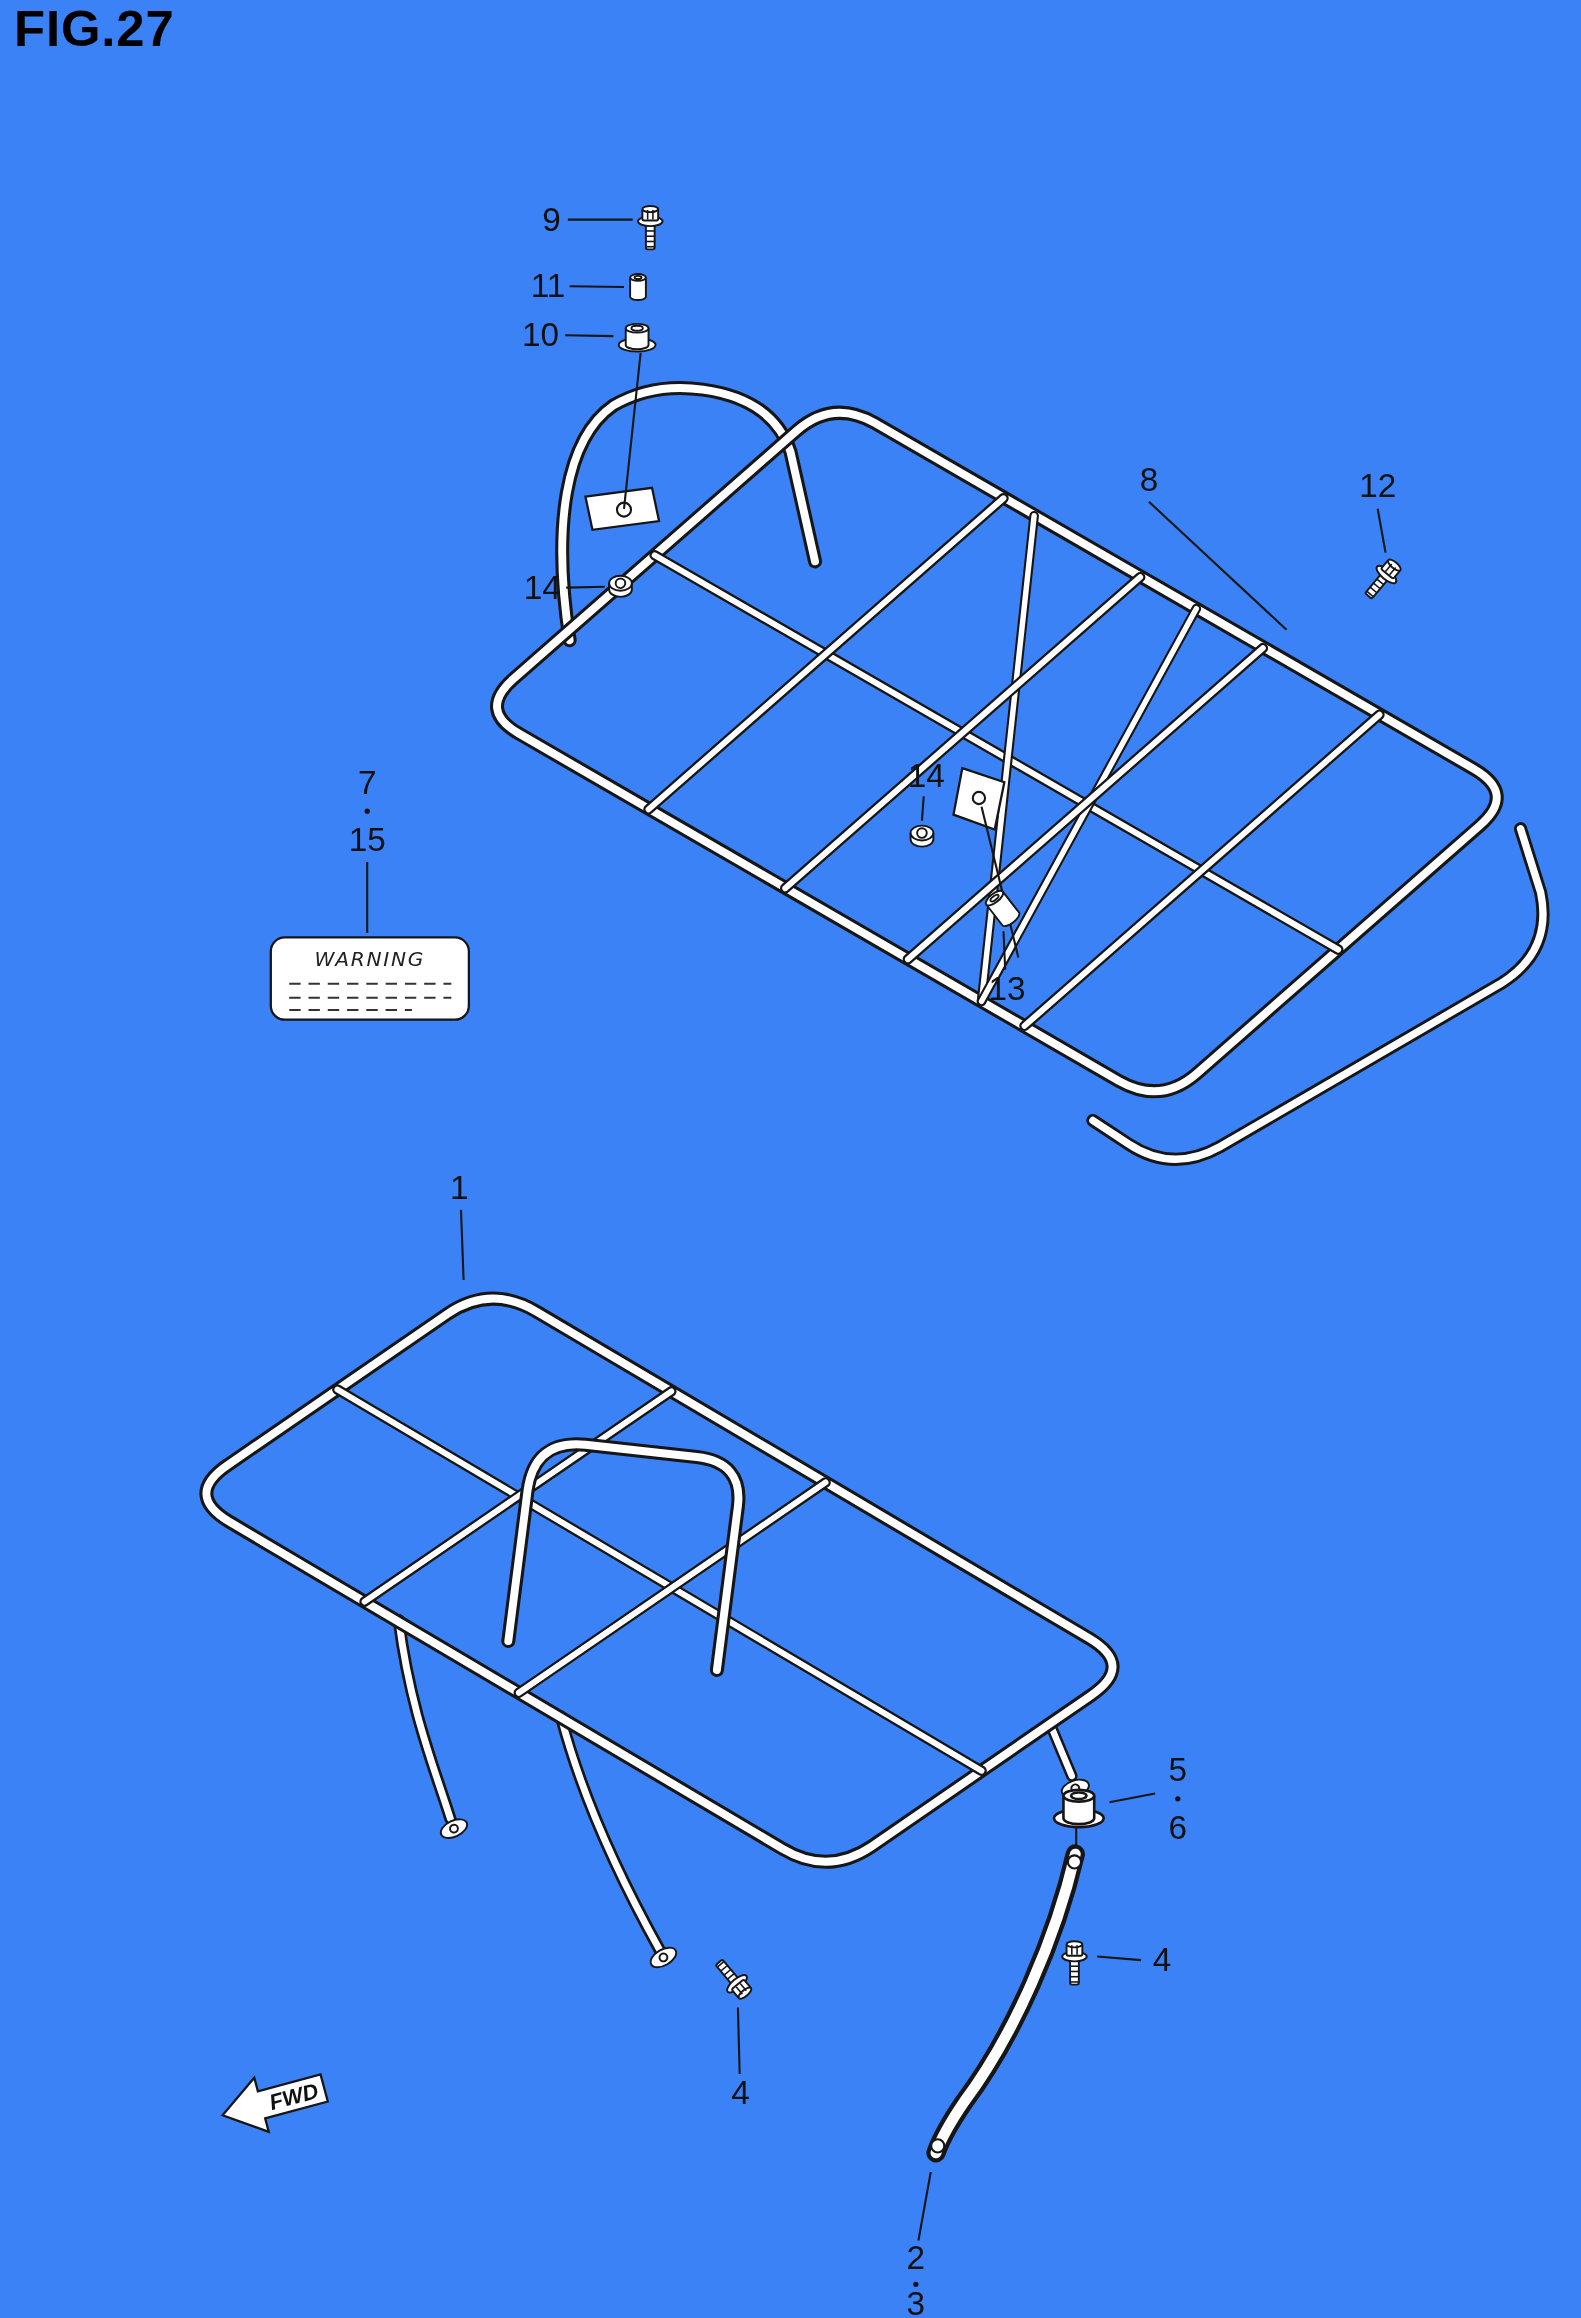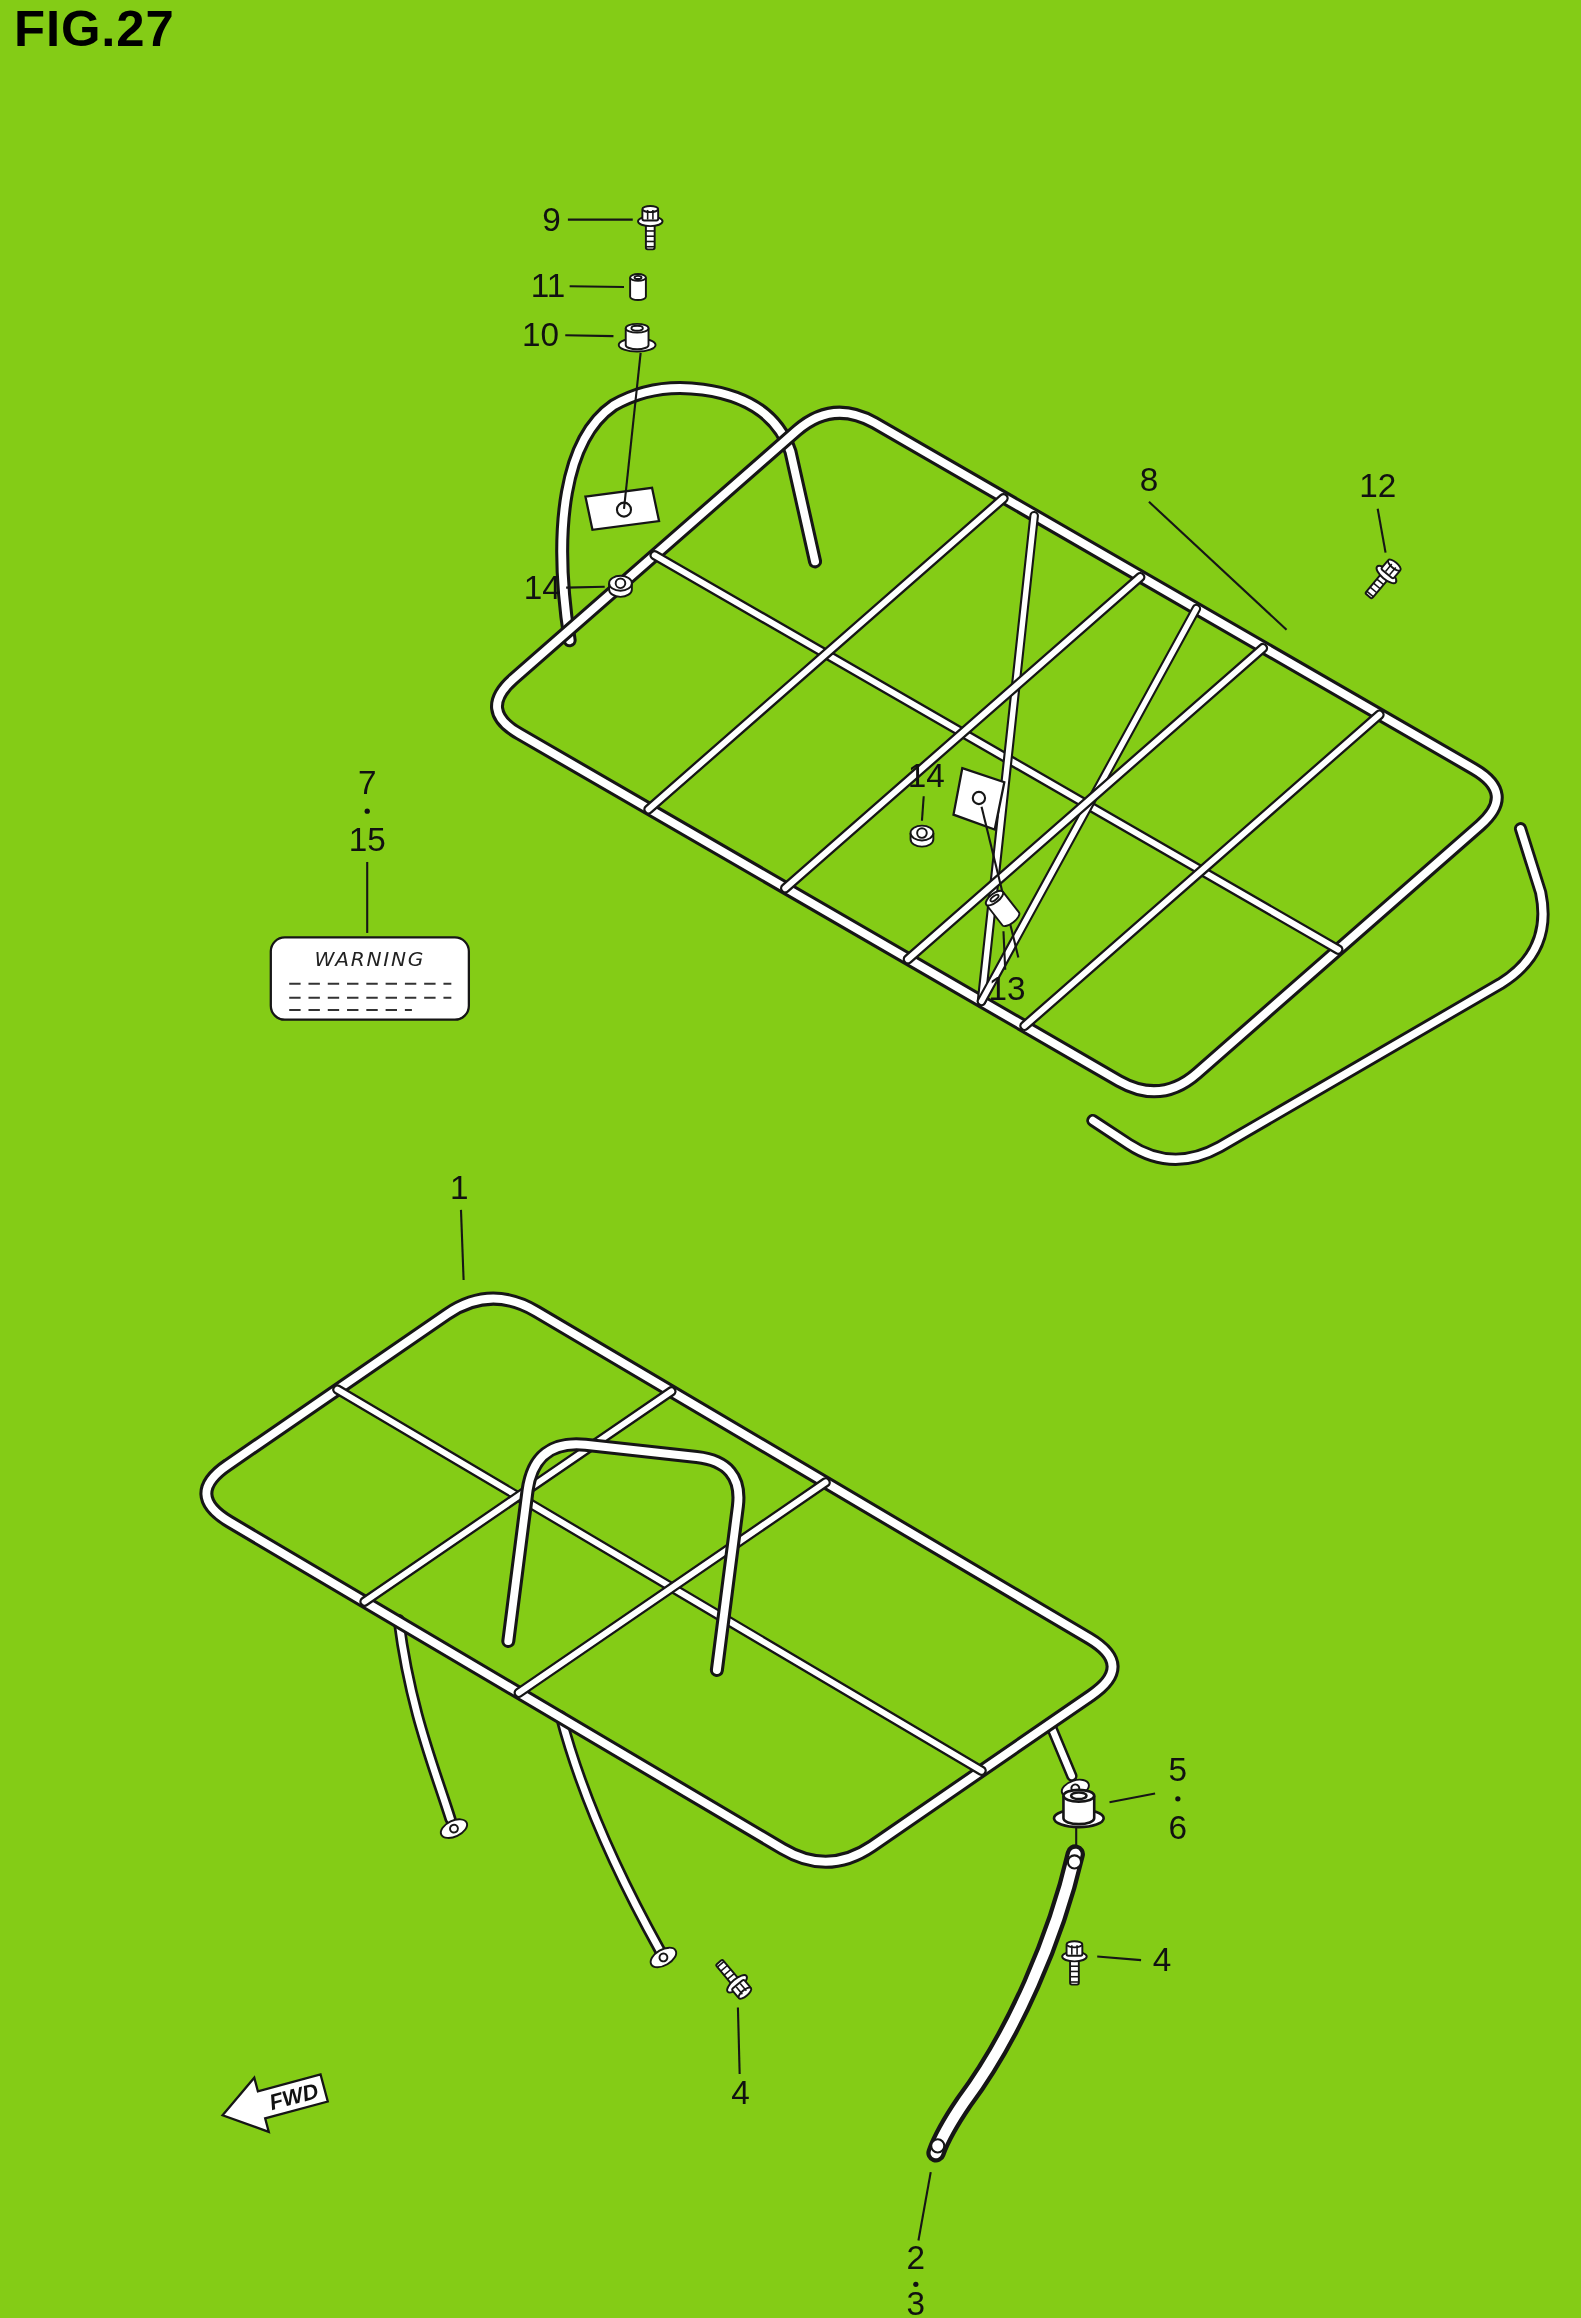--- a/index.html
+++ b/index.html
@@ -1,16 +1,16 @@
 <!DOCTYPE html>
 <html style="font-size:14px"><head>
 <meta charset="utf-8">
 <style>
   html,body { margin:0; padding:0; background:#ffffff; }
-  .page { width:1581px; height:2319px; position:relative; background:#84cc16; overflow:hidden; }
+  .page { width:1581px; height:2319px; position:relative; background:#3b82f6; overflow:hidden; }
   svg { display:block; }
   .fig-title { font-family:"Liberation Sans",sans-serif; font-size:58px; font-weight:bold; fill:#000; letter-spacing:1px; }
   .callout { font-family:"Liberation Sans",sans-serif; font-size:38px; fill:#111; }
   .warning-text { font-family:"DejaVu Sans",sans-serif; font-size:23px; font-style:italic; fill:#222; letter-spacing:2px; }
   .fwd-text { font-family:"Liberation Sans",sans-serif; font-size:25px; font-weight:bold; font-style:italic; fill:#111; }
   .leader { stroke:#161616; stroke-width:2.4; fill:none; }
   .tube { stroke:#161616; fill:none; stroke-linecap:round; stroke-linejoin:round; }
   .tube-core { stroke:#ffffff; fill:none; stroke-linecap:round; stroke-linejoin:round; }
   .plate { fill:#ffffff; stroke:#161616; stroke-width:2.6; }
   .hole { fill:#ffffff; stroke:#161616; stroke-width:2.4; }

